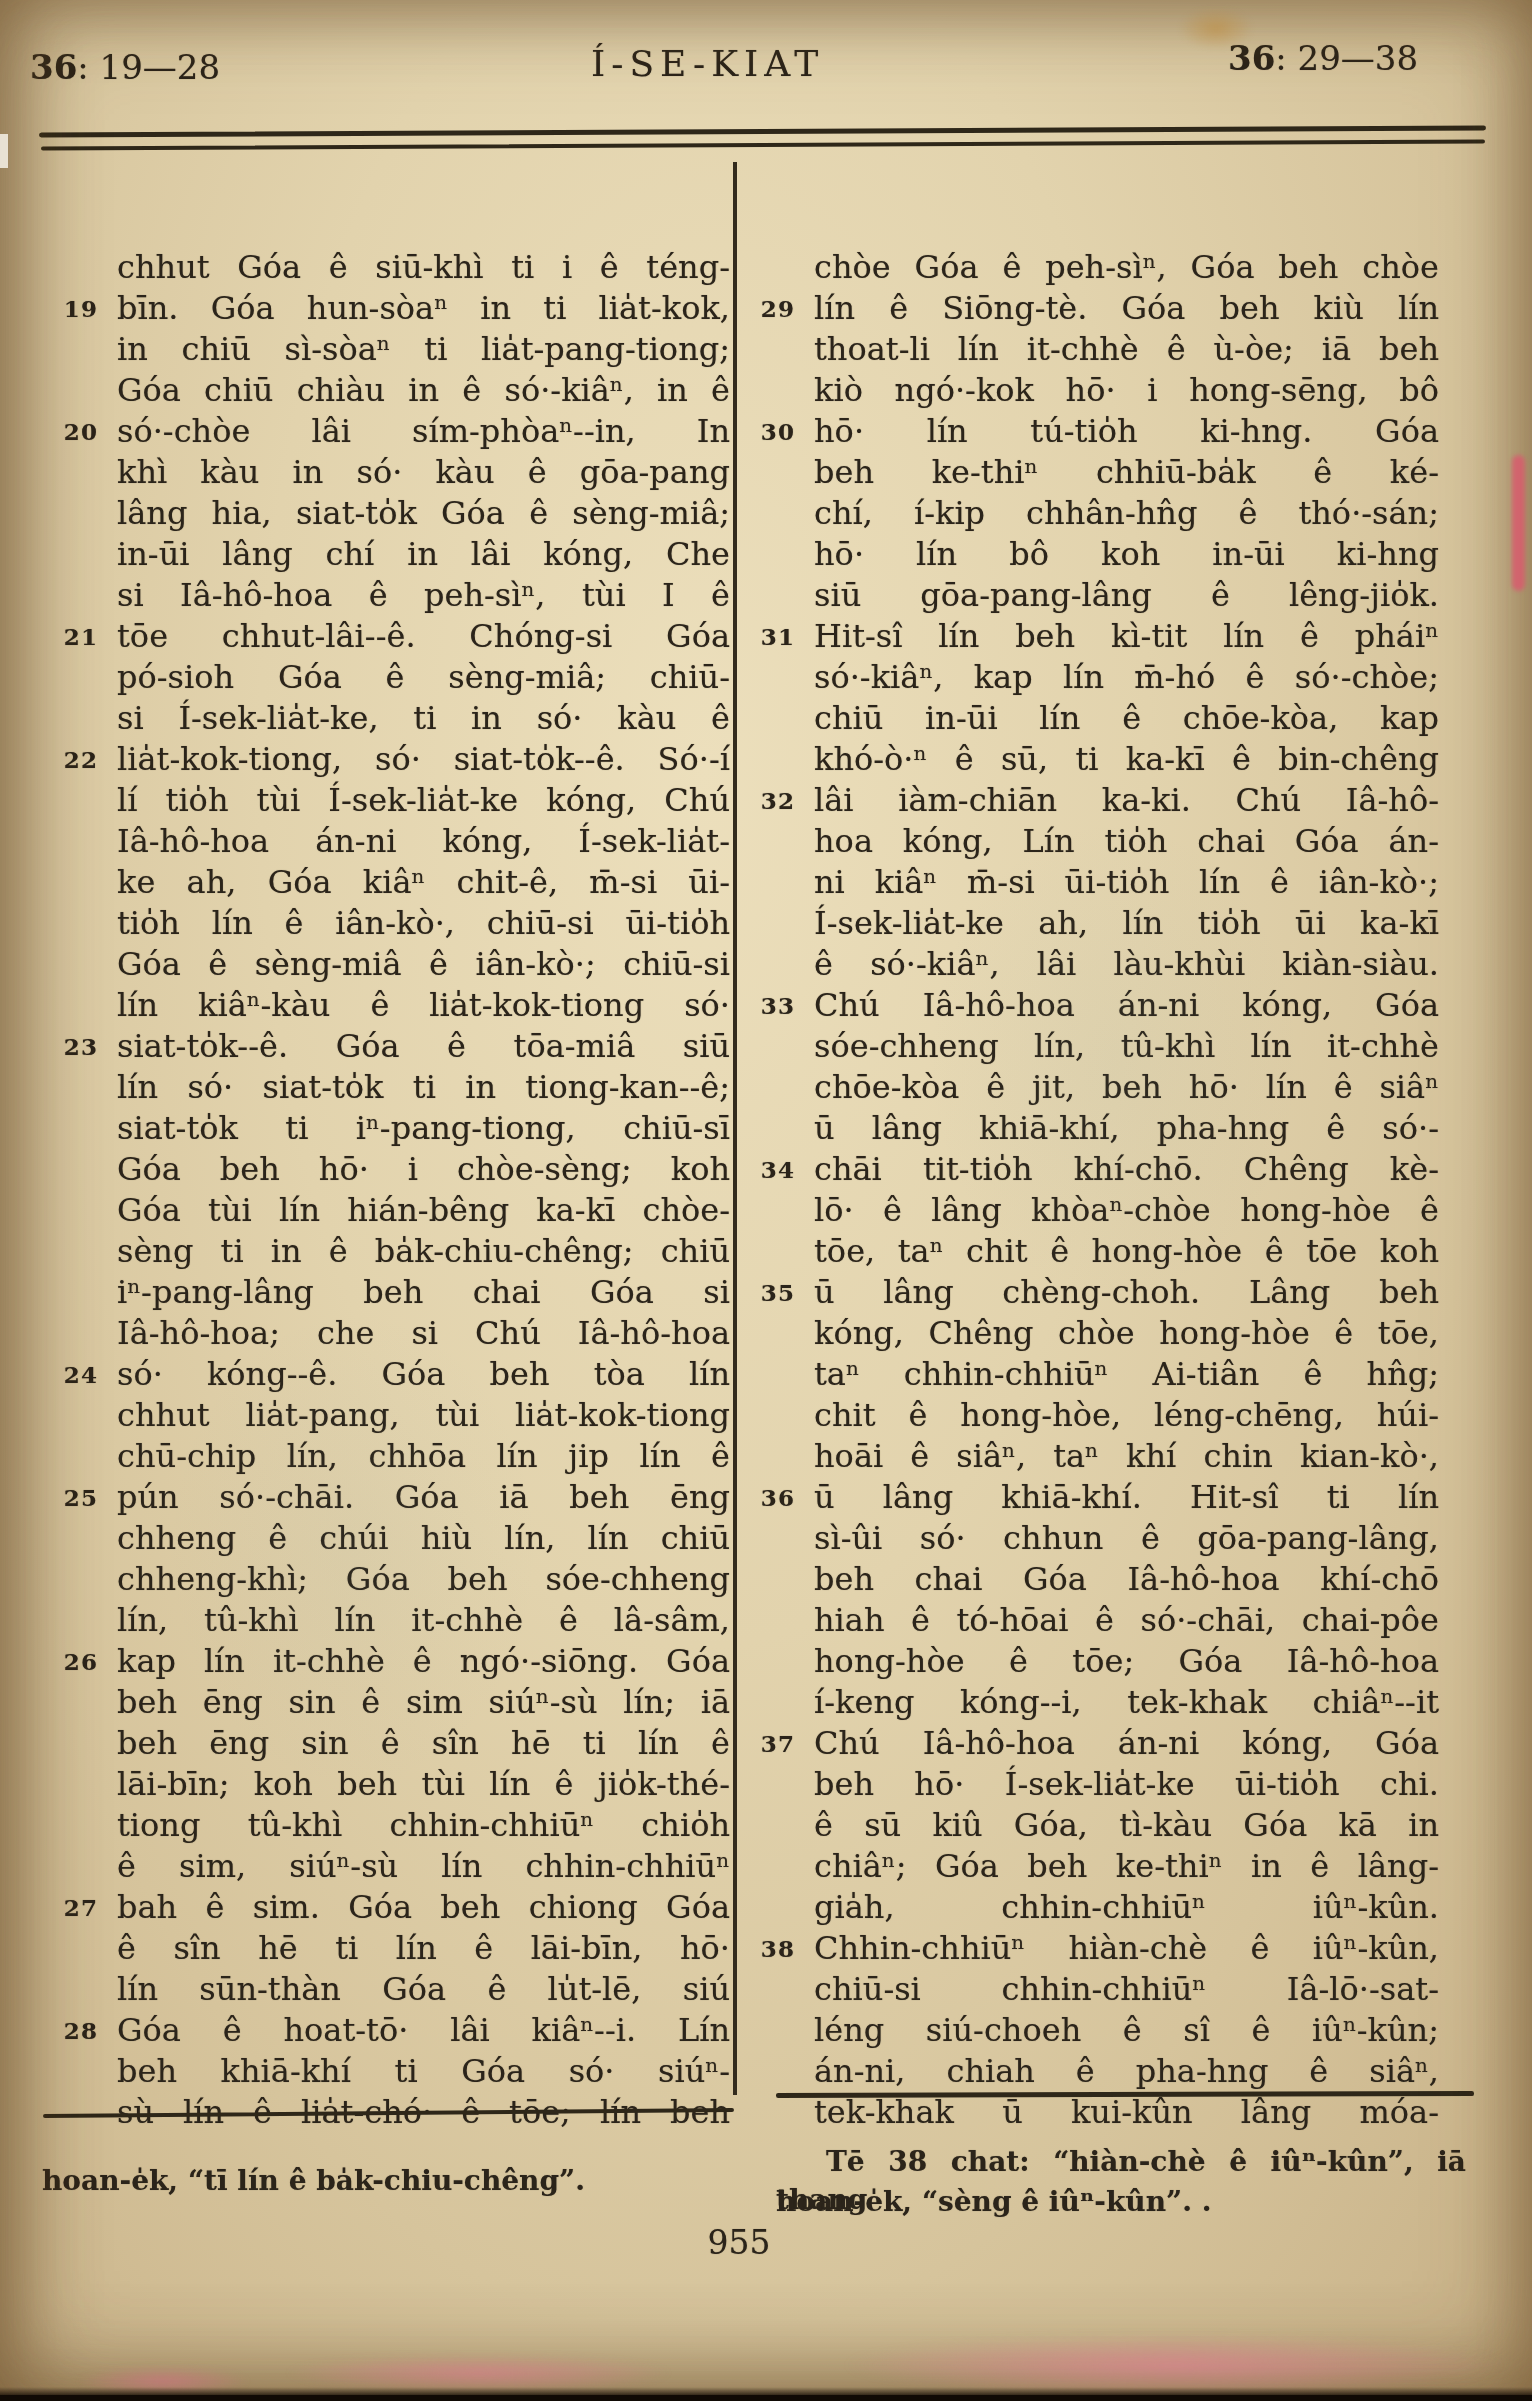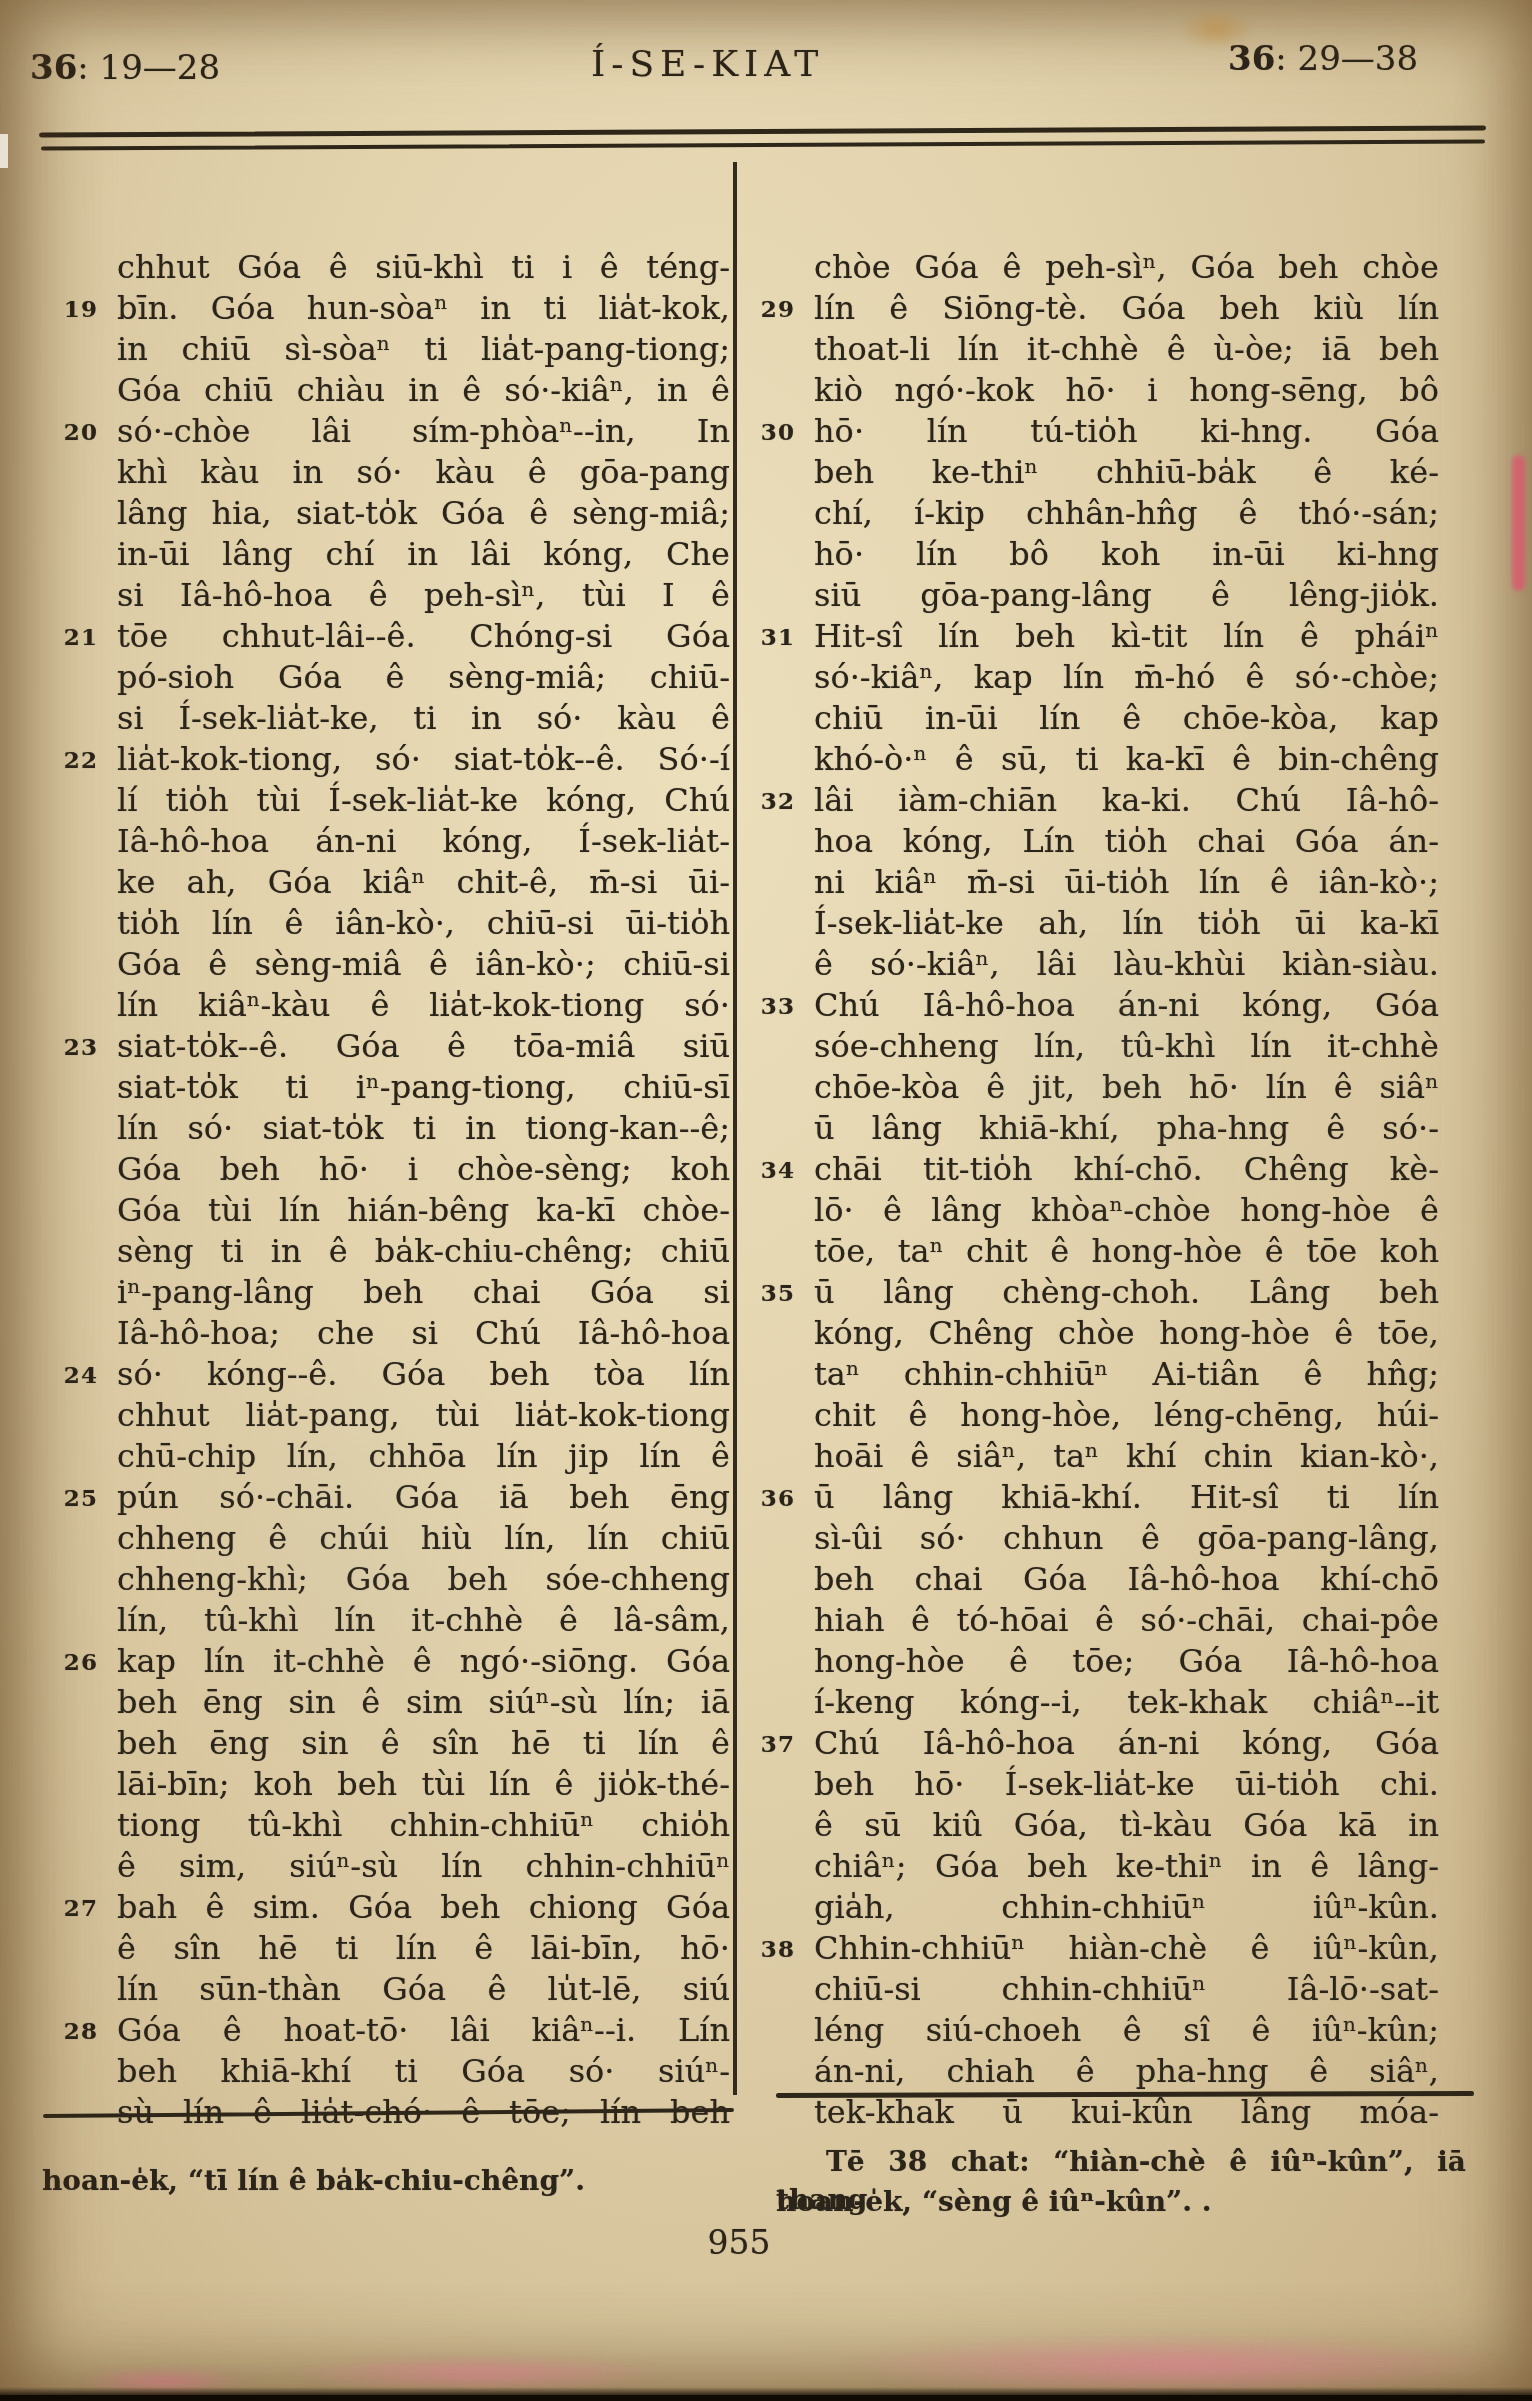--- a/index.html
+++ b/index.html
@@ -162,24 +162,24 @@
         <span class="ltext"><span>Góa ê sèng-miâ ê iân-kò·; chiū-si</span></span>
       </div>
       <div class="line">
         <span class="ltext"><span>lín kiâⁿ-kàu ê lia̍t-kok-tiong só·</span></span>
       </div>
       <div class="line">
         <span class="vnum">23</span>
         <span class="ltext"><span>siat-to̍k--ê. Góa ê tōa-miâ siū</span></span>
       </div>
       <div class="line">
+        <span class="ltext"><span>lín só· siat-to̍k ti in tiong-kan--ê;</span></span>
+      </div>
+      <div class="line">
         <span class="ltext"><span>siat-to̍k ti iⁿ-pang-tiong, chiū-sī</span></span>
-      </div>
-      <div class="line">
-        <span class="ltext"><span>lín só· siat-to̍k ti in tiong-kan--ê;</span></span>
       </div>
       <div class="line">
         <span class="ltext"><span>Góa beh hō· i chòe-sèng; koh</span></span>
       </div>
       <div class="line">
         <span class="ltext"><span>Góa tùi lín hián-bêng </span><span class="it">ka-kī</span><span> chòe-</span></span>
       </div>
       <div class="line">
         <span class="ltext"><span>sèng ti in ê ba̍k-chiu-chêng; chiū</span></span>
       </div>

